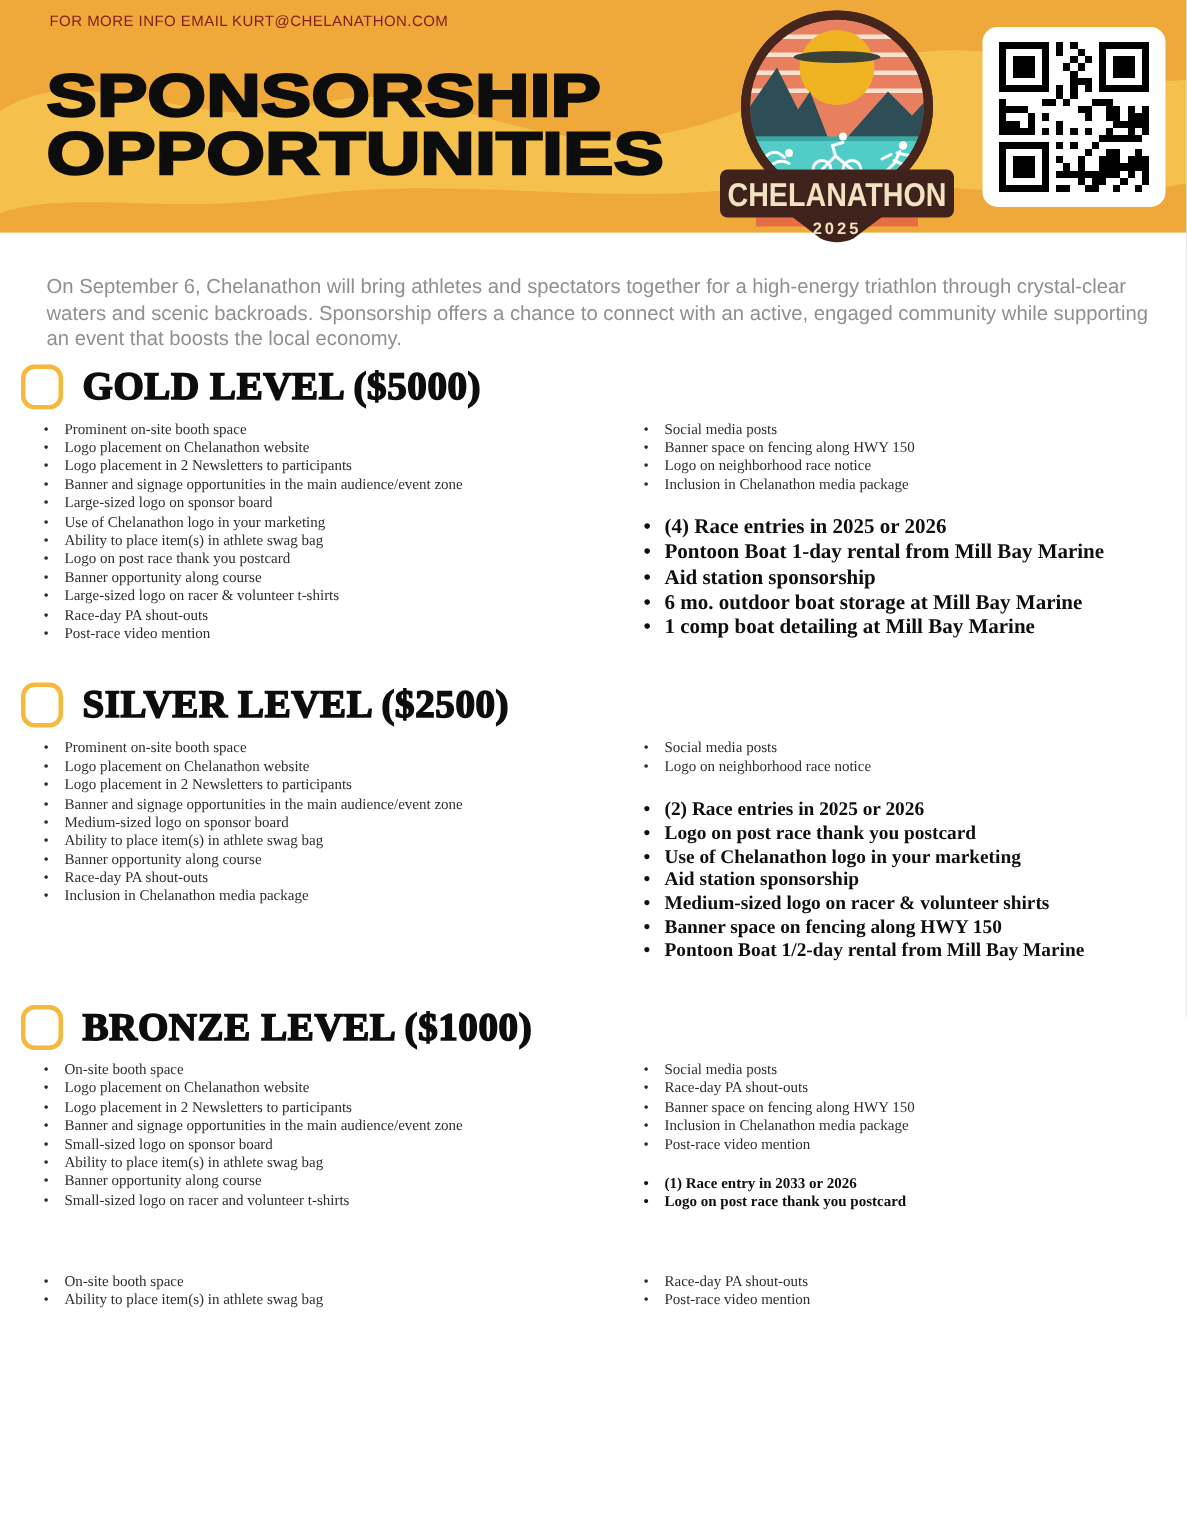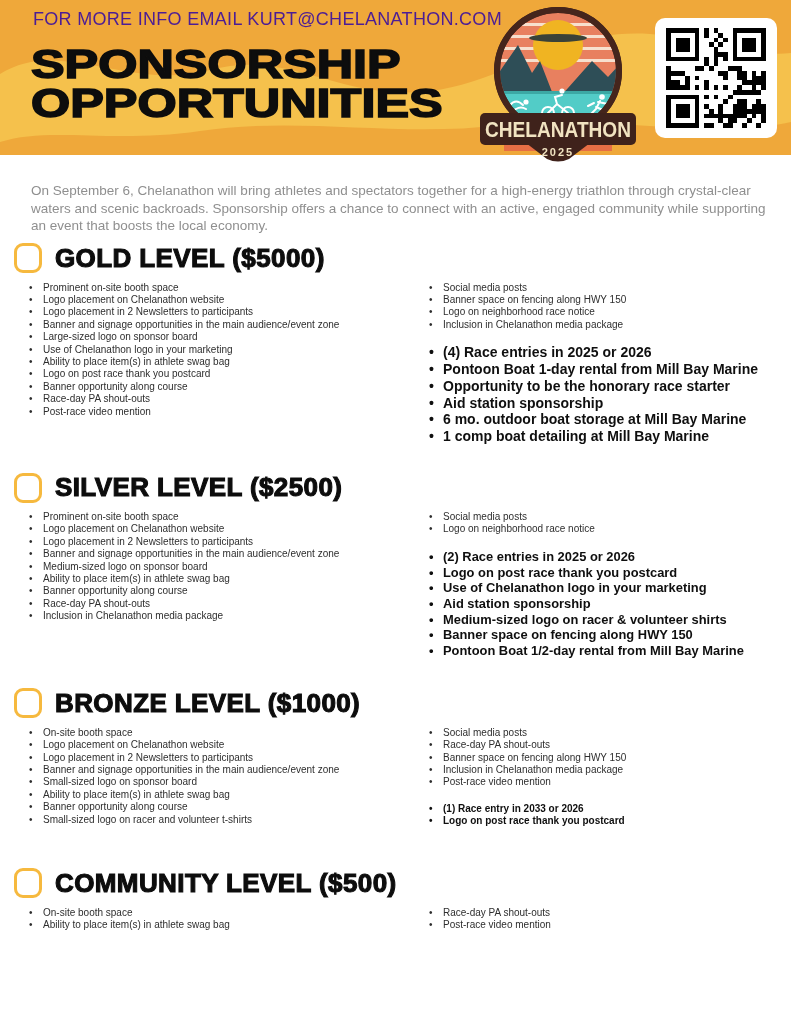--- a/index.html
+++ b/index.html
@@ -8,21 +8,21 @@
     position:relative; width:791px; height:1024px; margin:0 auto;
     background:#ffffff; overflow:hidden;
     font-family:"Liberation Sans", sans-serif;
   }
 
   
   .header { position:relative; height:155px; background:#EFA83A; }
   .waves { position:absolute; inset:0; width:100%; height:100%; }
   .contact {
     position:absolute; left:33px; top:9px;
-    font-size:18px; letter-spacing:.3px; color:#4c1d95;
+    font-size:10px; letter-spacing:.3px; color:#7f1d1d;
   }
   .title {
     position:absolute; left:31px; top:45px;
     font-size:40px; line-height:.97; font-weight:bold; color:#0D0D0D;
     -webkit-text-stroke:1.6px #0D0D0D;
     transform:scaleX(1.26); transform-origin:left top;
     white-space:nowrap;
   }
   .logo-wrap { position:absolute; left:468px; top:3px; width:180px; height:160px; }
   .qr-box {
@@ -31,21 +31,21 @@
   }
   .qr-box svg { width:100%; height:100%; display:block; }
 
   
   .content { position:absolute; left:0; right:0; top:155px; bottom:0; background:#fff;margin-top:11px; }
   .intro {
     margin:16px 30px 0 31px; width:735px;
     font-size:13.5px; line-height:1.3; color:#8F8F8F;
   }
   #sections { padding:0 6px 0 14px; }
-  .level-section { margin-top:26px; }
+  .level-section { margin-top:26px;font-family:Liberation Serif, serif; }
   #sections .level-section:nth-of-type(1) { margin-top:8px; }
   #sections .level-section:nth-of-type(3) { margin-top:28px; }
   #sections .level-section:nth-of-type(4) { margin-top:40px; }
 
   .level-header { display:flex; align-items:center; gap:13px; margin-bottom:8px; }
   .checkbox {
     width:28px; height:30px; flex:0 0 28px;
     border:3px solid #F6B93E; border-radius:9px; background:#fff;
   }
   .level-title {
@@ -266,34 +266,34 @@
       <ul class="blist col-left">
               <li>Prominent on-site booth space</li>
               <li>Logo placement on Chelanathon website</li>
               <li>Logo placement in 2 Newsletters to participants</li>
               <li>Banner and signage opportunities in the main audience/event zone</li>
               <li>Large-sized logo on sponsor board</li>
               <li>Use of Chelanathon logo in your marketing</li>
               <li>Ability to place item(s) in athlete swag bag</li>
               <li>Logo on post race thank you postcard</li>
               <li>Banner opportunity along course</li>
+              <li>Large-sized logo on racer &amp; volunteer t-shirts</li>
               <li>Race-day PA shout-outs</li>
               <li>Post-race video mention</li>
             </ul>
       <div class="col-right">
         <ul class="blist right-regular">
                 <li>Social media posts</li>
                 <li>Banner space on fencing along HWY 150</li>
                 <li>Logo on neighborhood race notice</li>
                 <li>Inclusion in Chelanathon media package</li>
               </ul>
         <ul class="blist right-bold">
                 <li>(4) Race entries in 2025 or 2026</li>
                 <li>Pontoon Boat 1-day rental from Mill Bay Marine</li>
-                <li>Opportunity to be the honorary race starter</li>
                 <li>Aid station sponsorship</li>
                 <li>6 mo. outdoor boat storage at Mill Bay Marine</li>
                 <li>1 comp boat detailing at Mill Bay Marine</li>
               </ul>
       </div>
     </div>
   </section>
 
   <section class="level-section">
     <div class="level-header">
@@ -356,24 +356,20 @@
               </ul>
         <ul class="blist right-bold">
                 <li>(1) Race entry in 2033 or 2026</li>
                 <li>Logo on post race thank you postcard</li>
               </ul>
       </div>
     </div>
   </section>
 
   <section class="level-section">
-    <div class="level-header">
-      <span class="checkbox"></span>
-      <h2 class="level-title">COMMUNITY LEVEL ($500)</h2>
-    </div>
     <div class="cols">
       <ul class="blist col-left">
               <li>On-site booth space</li>
               <li>Ability to place item(s) in athlete swag bag</li>
             </ul>
       <div class="col-right">
         <ul class="blist right-regular">
                 <li>Race-day PA shout-outs</li>
                 <li>Post-race video mention</li>
               </ul>

